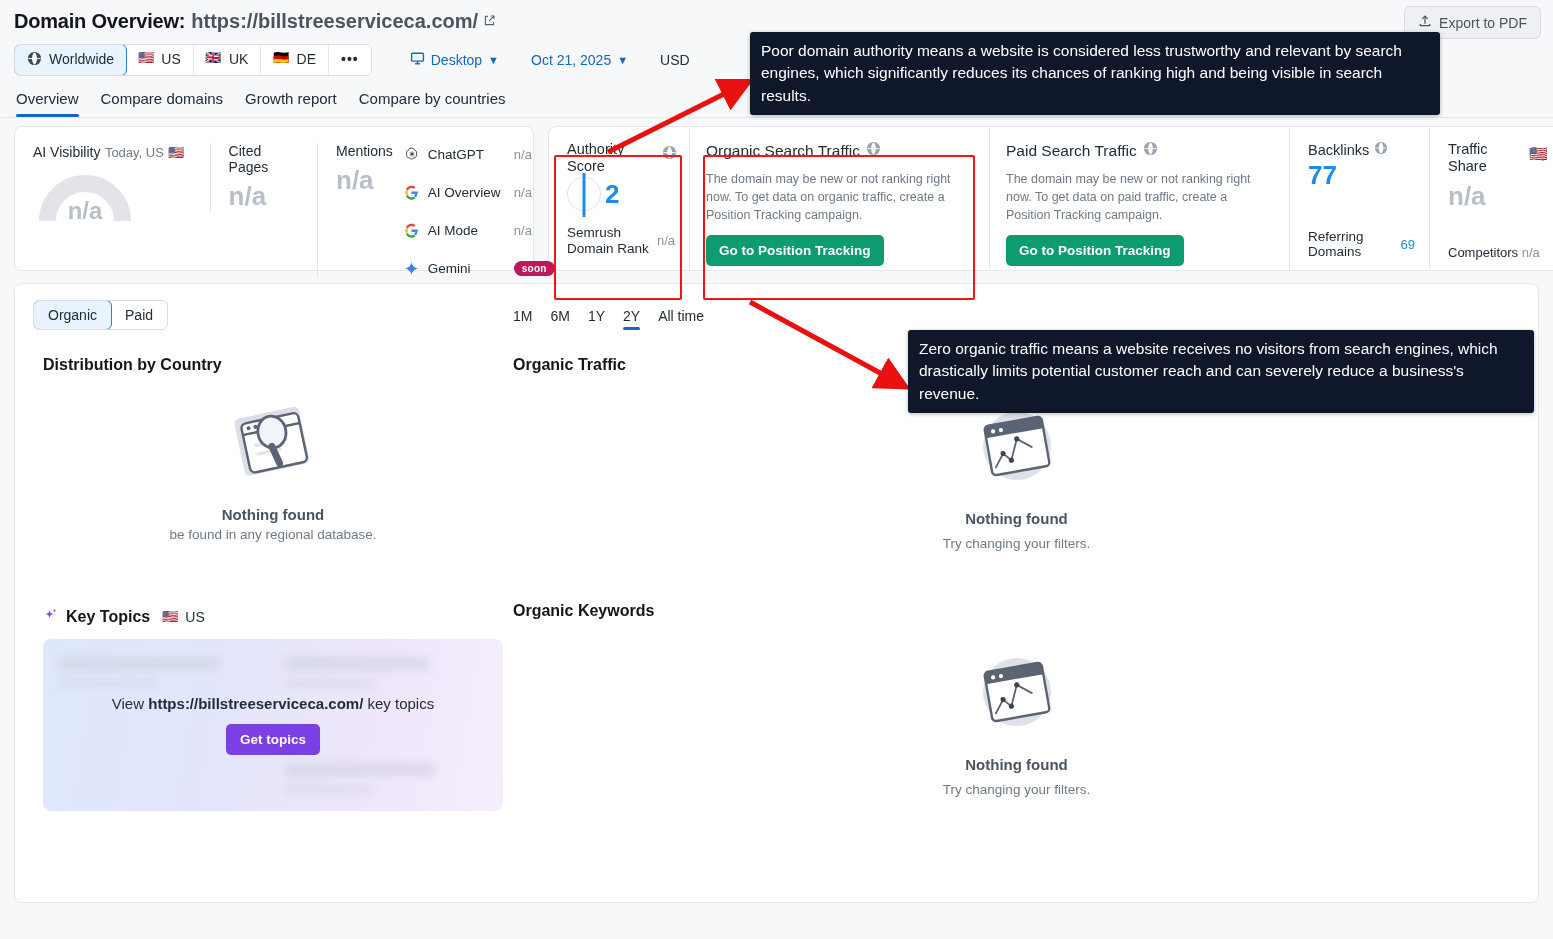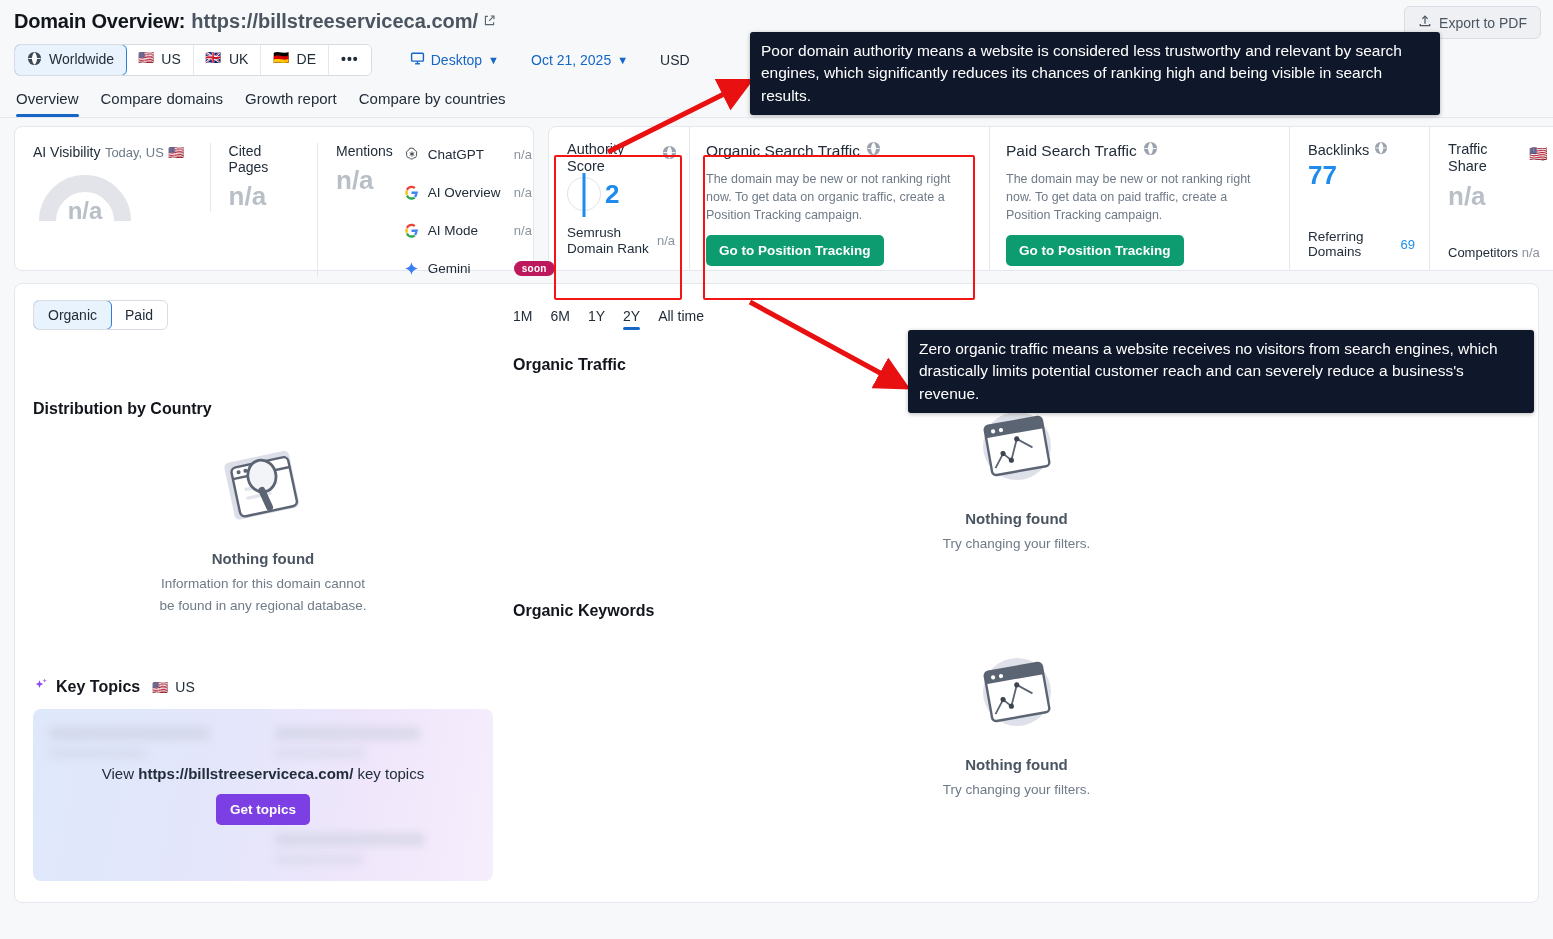--- a/index.html
+++ b/index.html
@@ -150,21 +150,21 @@
   .seg-item { padding:6px 14px; font-size:14px; color:#222d3a; cursor:pointer; }
   .seg-item.active { background:#e8f3fd; border:1px solid #2a7fdb; border-radius:6px; margin:-1px; }
 
   .period { position:absolute; left:498px; top:24px; display:flex; gap:18px; }
   .per-item { font-size:14px; color:#222d3a; cursor:pointer; padding-bottom:6px; position:relative; }
   .per-item.active:after {
     content:""; position:absolute; left:0; right:0; bottom:0; height:3px; background:#1666c7; border-radius:2px;
   }
 
   .sec-h { font-size:16px; font-weight:bold; color:#12161c; }
-  .left-col { position:absolute; left:18px; top:72px; width:460px;margin-top:44px; }
+  .left-col { position:absolute; left:28px; top:72px; width:460px; }
   .right-col { position:absolute; left:498px; top:72px; right:18px; }
 
   .empty {
     text-align:center; color:#4a5561; margin-top:22px;
   }
   .empty-title { font-size:15px; font-weight:bold; color:#4a5561; margin-top:14px; }
   .empty-sub { font-size:13.5px; color:#6f7a87; margin-top:7px; line-height:1.45; }
 
   
   .kt-head { display:flex; align-items:center; gap:7px; margin-top:62px; }
@@ -487,21 +487,20 @@
             <rect x="29" y="44" width="34" height="3.4" rx="1.7" fill="#e3e5ec"></rect>
             <rect x="29" y="53" width="26" height="3.4" rx="1.7" fill="#e3e5ec"></rect>
           </g>
           <g transform="rotate(-12 48 46)">
             <ellipse cx="49" cy="36" rx="14" ry="16" fill="#f3f4f8" stroke="#5b6472" stroke-width="2.8"></ellipse>
             <path d="M46 50l4 18" stroke="#5b6472" stroke-width="7" stroke-linecap="round"></path>
           </g>
         </svg>
       </span>
       <div class="empty-title">Nothing found</div>
-      <div class="empty-sub">Information for this domain cannot</div>
       <div class="empty-sub" style="margin-top:2px;">be found in any regional database.</div>
     </div>
 
     <div class="kt-head">
       <span>
         <svg width="16" height="16" viewBox="0 0 16 16">
           <path d="M6.5 3.2l1.1 2.8 2.8 1.1-2.8 1.1-1.1 2.8-1.1-2.8L2.6 7.1l2.8-1.1z" fill="#8c4ae8"></path>
           <path d="M11.6 1.6l.6 1.5 1.5.6-1.5.6-.6 1.5-.6-1.5-1.5-.6 1.5-.6z" fill="#a875f0"></path>
         </svg>
       </span>

